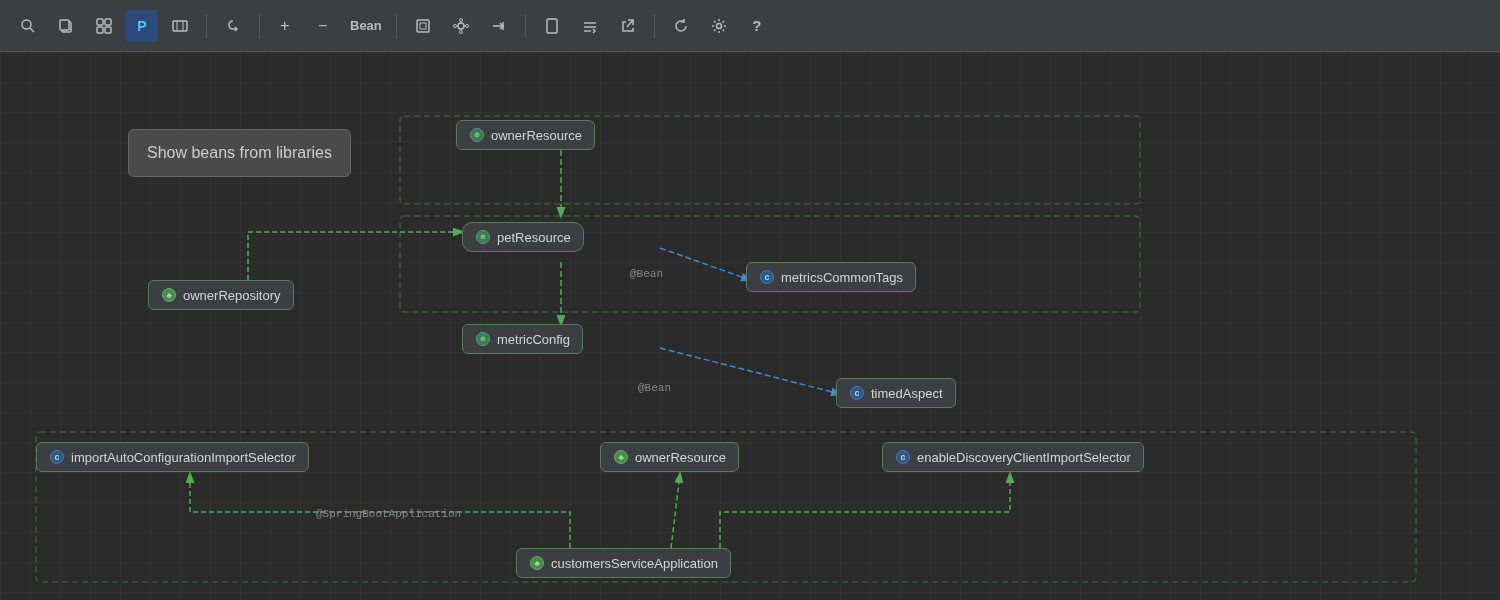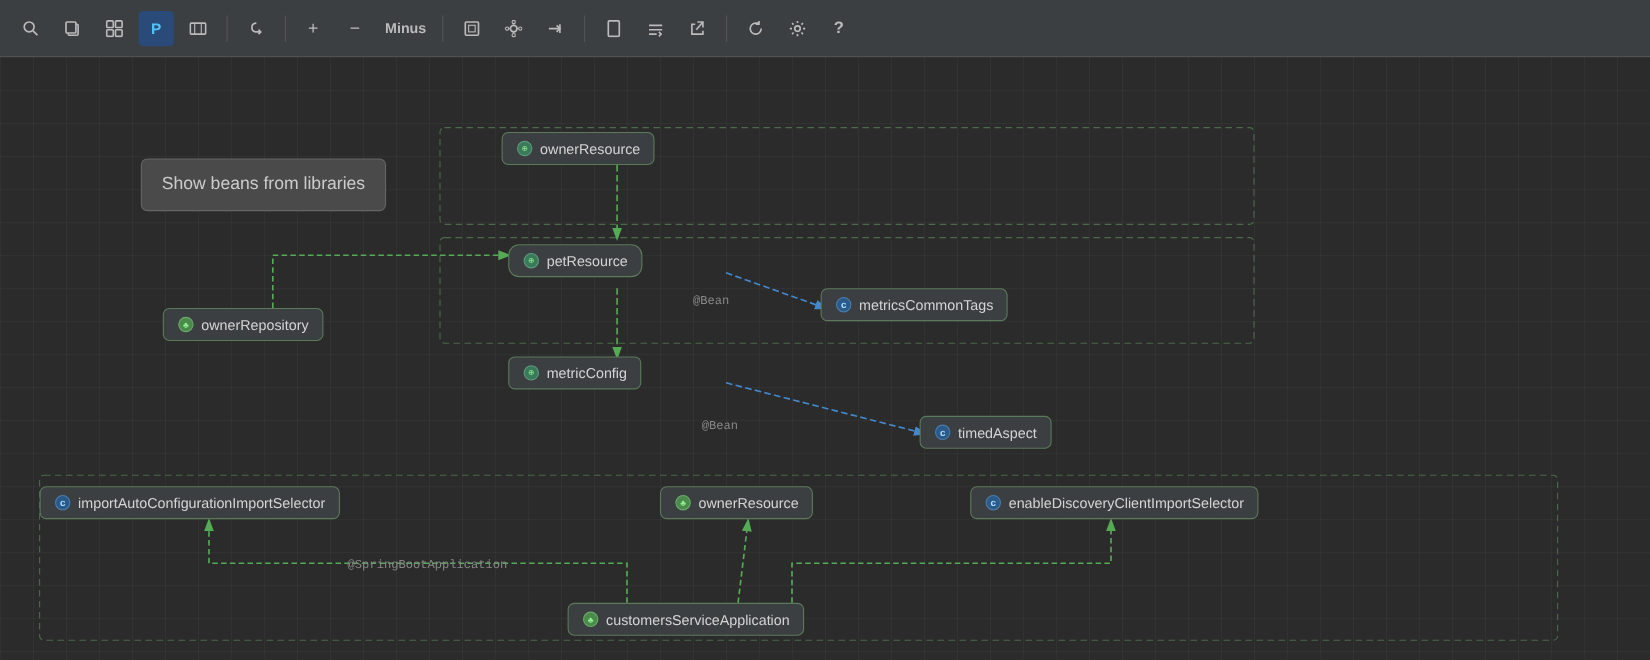--- a/index.html
+++ b/index.html
@@ -211,21 +211,21 @@
   <button class="toolbar-btn" title="Zoom In">
     <svg width="16" height="16" viewBox="0 0 16 16">
         <text x="2" y="13" fill="#bbbbbb" font-size="16">+</text>
       </svg>
   </button>
   <button class="toolbar-btn" title="Zoom Out">
     <svg width="16" height="16" viewBox="0 0 16 16">
         <text x="2" y="13" fill="#bbbbbb" font-size="16">−</text>
       </svg>
   </button>
-  <span class="toolbar-label" style="color:#bbbbbb;">Minus</span>
+  <span class="toolbar-label" style="color:#bbbbbb;">Bean</span>
 
   <div class="toolbar-separator"></div>
 
   <button class="toolbar-btn" title="Fit">
     <svg width="16" height="16" viewBox="0 0 16 16" fill="none">
       <rect x="2" y="2" width="12" height="12" rx="1" stroke="#bbbbbb" stroke-width="1.5"></rect>
       <rect x="5" y="5" width="6" height="6" stroke="#bbbbbb" stroke-width="1"></rect>
     </svg>
   </button>
   <button class="toolbar-btn" title="Network">
@@ -326,21 +326,21 @@
 
     <path d="M 720 504 L 720 460 L 1010 460 L 1010 422" fill="none" stroke="#55aa55" stroke-width="1.5" stroke-dasharray="5,3" marker-end="url(#arrowGreen)"></path>
 
     <path d="M 248 228 L 248 180 L 462 180" fill="none" stroke="#55aa55" stroke-width="1.5" stroke-dasharray="5,3" marker-end="url(#arrowGreen)"></path>
   </svg>
 
   <div class="edge-label" style="left:630px; top:216px;">@Bean</div>
   <div class="edge-label" style="left:638px; top:330px;">@Bean</div>
   <div class="edge-label" style="left:316px; top:456px;">@SpringBootApplication</div>
 
-  <div class="tooltip" style="left:128px; top:92px;text-align:right;">
+  <div class="tooltip" style="left:128px; top:77px;text-align:right;">
     <span>Show beans from libraries</span>
   </div>
 
   <div class="bean-node" style="left:456px; top:68px;">
     <span class="bean-icon">
       <span class="icon-spring-globe">⊕</span>
     </span>
     <span>ownerResource</span>
   </div>
 

